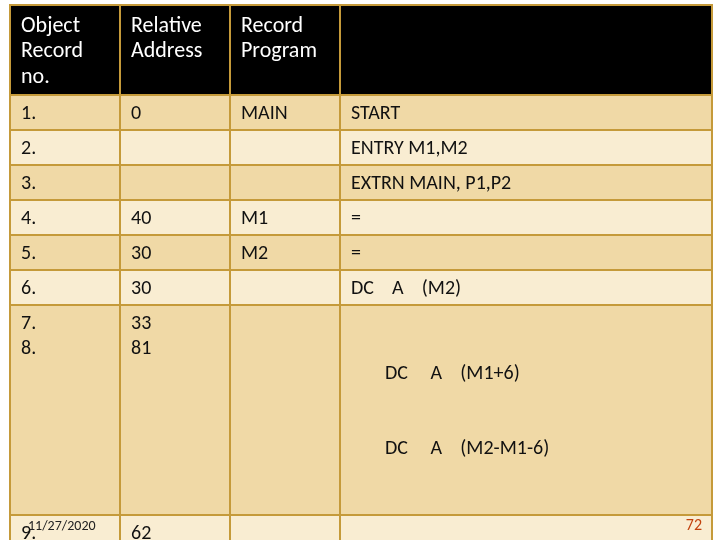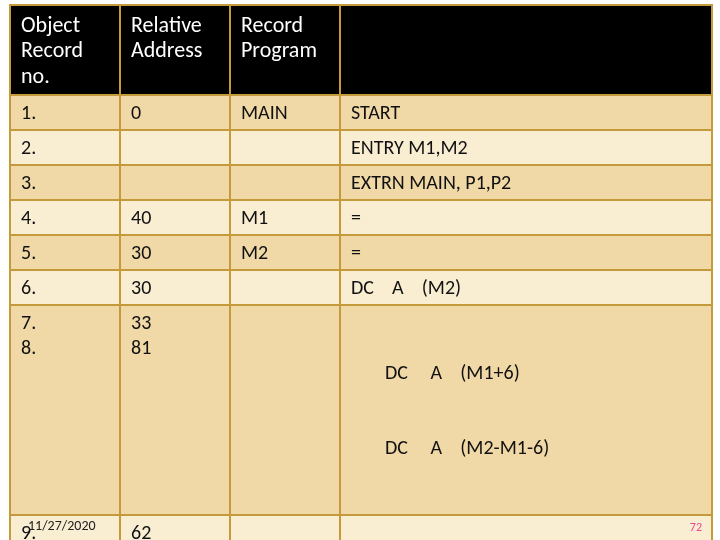--- a/index.html
+++ b/index.html
@@ -56,22 +56,22 @@
     position: absolute;
     left: 28px;
     bottom: 6px;
     font-size: 14px;
     color: #222;
   }
   .footer-page {
     position: absolute;
     right: 18px;
     bottom: 6px;
-    font-size: 12px;
-    color: #ec4899;
+    font-size: 16px;
+    color: #c2410c;
   }
   .mono { white-space: pre; margin-left: 34px; }
 </style>
 </head>
 <body>
 
 <div class="slide">
 
   <table class="tbl">
     <colgroup>

